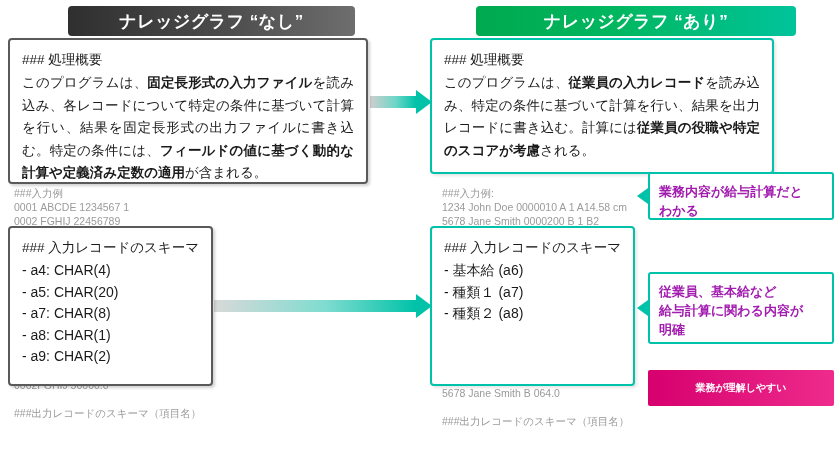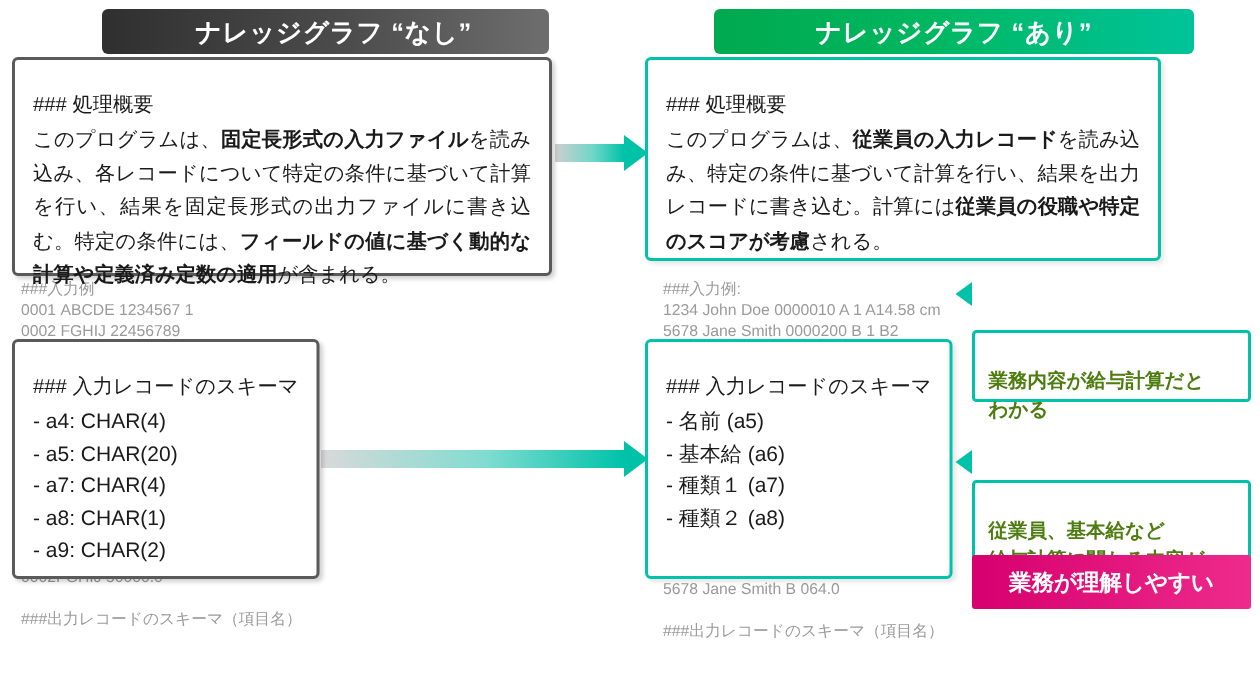--- a/index.html
+++ b/index.html
@@ -31,21 +31,20 @@
     letter-spacing: 0.5px;
     display: flex;
     align-items: center;
     justify-content: center;
     text-align: center;
   }
   .pill-left {
     left: 68px; top: 6px;
     width: 287px; height: 30px;
     background: linear-gradient(90deg, #2f2f2f 0%, #4c4c4c 55%, #6e6e6e 100%);
-    padding-left: 11px;
   }
   .pill-right {
     left: 433px; top: 6px;
     width: 320px; height: 30px;
     background: linear-gradient(90deg, #00a94f 0%, #00b760 45%, #00c39b 100%);
     margin-left: 43px;
   }
 
   
   .bg-text {
@@ -60,21 +59,21 @@
   .bg-left-2 { left: 14px; top: 378px; }
   .bg-right-1 { left: 442px; top: 186px; }
   .bg-right-2 { left: 442px; top: 386px; }
 
   
   .card {
     position: absolute;
     background: #ffffff;
     border-radius: 4px;
     box-sizing: border-box;
-    padding: 20px 12px;
+    padding: 10px 12px;
     font-size: 13.5px;
     line-height: 22px;
   }
   .card-dark {
     border: 2px solid #5a5a5a;
     box-shadow: 2px 2px 3px rgba(0,0,0,0.18);
   }
   .card-green {
     border: 2px solid #00c2a8;
     box-shadow: 2px 2px 3px rgba(0,0,0,0.10);
@@ -105,27 +104,26 @@
     text-align: justify;
   }
 
   
   .note {
     position: absolute;
     background: #ffffff;
     border: 2px solid #00c2a8;
     border-radius: 3px;
     box-sizing: border-box;
-    color: #4d7c0f;
+    color: #a21caf;
     font-size: 13px;
     line-height: 19px;
     font-weight: bold;
-    padding: 22px 9px;
+    padding: 8px 9px;
     white-space: pre-line;
-    margin-top: 48px;
   }
   .note-1 { left: 648px; top: 172px; width: 186px; height: 48px; }
   .note-2 { left: 648px; top: 272px; width: 186px; height: 72px; font-family: Liberation Serif, serif; }
 
   .note-arrow {
     position: absolute;
     width: 0; height: 0;
     border-top: 8px solid transparent;
     border-bottom: 8px solid transparent;
     border-right: 11px solid #00c2a8;
@@ -133,21 +131,21 @@
   .note-arrow-1 { left: 637px; top: 188px; }
   .note-arrow-2 { left: 637px; top: 300px; }
 
   
   .banner {
     position: absolute;
     left: 648px; top: 370px;
     width: 186px; height: 36px;
     background: linear-gradient(90deg, #d6006e 0%, #ee2b8c 100%);
     color: #ffffff;
-    font-size: 15px;
+    font-size: 10px;
     font-weight: bold;
     display: flex;
     align-items: center;
     justify-content: center;
     border-radius: 2px;
   }
 
   
   .arrow-svg { position: absolute; left: 0; top: 0; width: 840px; height: 450px; pointer-events: none; }
 </style>
@@ -197,33 +195,32 @@
 
   <div class="card card-dark c-l-summary">
     <div class="card-title">### 処理概要</div>
     <p class="summary-body"><span>このプログラムは、</span><b>固定長形式の入力ファイル</b><span>を読み込み、各レコードについて特定の条件に基づいて計算を行い、結果を固定長形式の出力ファイルに書き込む。特定の条件には、</span><b>フィールドの値に基づく動的な計算や定義済み定数の適用</b><span>が含まれる。</span></p>
   </div>
 
   <div class="card card-dark c-l-schema">
     <div class="card-title">### 入力レコードのスキーマ</div>
     <div class="schema-line">- a4: CHAR(4)</div>
     <div class="schema-line">- a5: CHAR(20)</div>
-    <div class="schema-line">- a7: CHAR(4)</div>
+    <div class="schema-line">- a7: CHAR(8)</div>
     <div class="schema-line">- a8: CHAR(1)</div>
     <div class="schema-line">- a9: CHAR(2)</div>
   </div>
 
   <div class="card card-green c-r-summary">
     <div class="card-title">### 処理概要</div>
     <p class="summary-body"><span>このプログラムは、</span><b>従業員の入力レコード</b><span>を読み込み、特定の条件に基づいて計算を行い、結果を出力レコードに書き込む。計算には</span><b>従業員の役職や特定のスコアが考慮</b><span>される。</span></p>
   </div>
 
   <div class="card card-green c-r-schema">
     <div class="card-title">### 入力レコードのスキーマ</div>
-    <div class="schema-line">- 名前 (a5)</div>
     <div class="schema-line">- 基本給 (a6)</div>
     <div class="schema-line">- 種類１ (a7)</div>
     <div class="schema-line">- 種類２ (a8)</div>
   </div>
 
   <div class="note-arrow note-arrow-1"></div>
   <div class="note note-1">業務内容が給与計算だと
 わかる</div>
 
   <div class="note-arrow note-arrow-2"></div>

